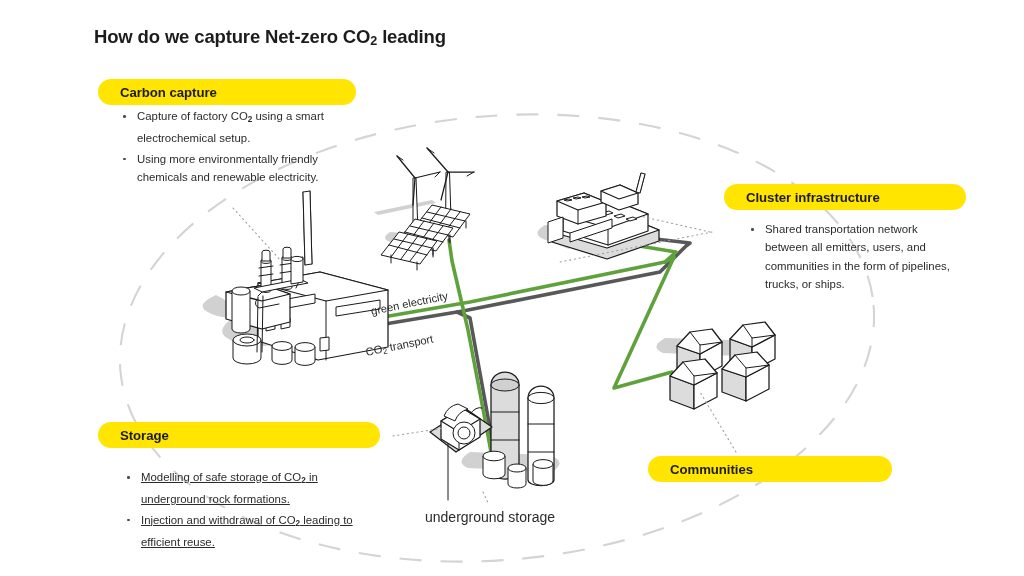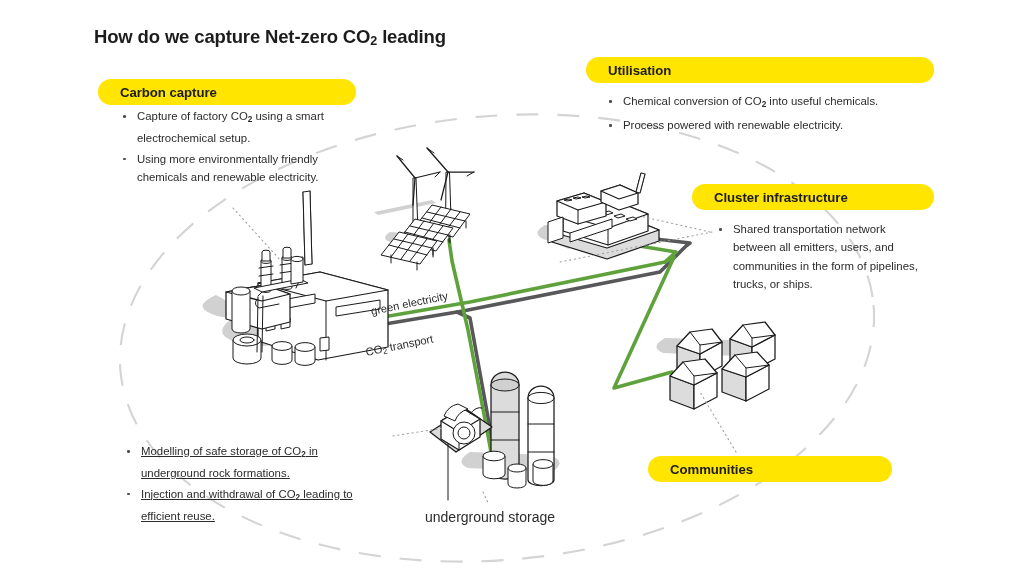--- a/index.html
+++ b/index.html
@@ -71,21 +71,21 @@
   }
   .callout-list sub { font-size: 0.72em; vertical-align: -0.22em; font-weight: 600; }
 
   
   #callout-carbon-capture        { left: 98px;  top: 79px;  width: 258px; }
   #callout-carbon-capture .callout-list { width: 248px; padding-left: 22px; }
 
   #callout-utilisation           { left: 586px; top: 57px;  width: 348px; }
   #callout-utilisation .callout-list { margin-top: 9px; width: 344px; padding-left: 20px; }
 
-  #callout-cluster-infrastructure{ left: 692px; top: 184px; width: 242px; }
+  #callout-cluster-infrastructure{ left: 724px; top: 184px; width: 242px; }
   #callout-cluster-infrastructure .callout-list { margin-top: 10px; width: 238px; padding-left: 24px; }
 
   #callout-storage               { left: 98px;  top: 422px; width: 282px; }
   #callout-storage .callout-list { margin-top: 20px; width: 272px; padding-left: 26px; text-decoration: underline; }
 
   #callout-communities           { left: 648px; top: 456px; width: 244px; }
   #callout-communities .callout-list { margin-top: 10px; width: 244px; padding-left: 22px; }
 
   
   .pipe-label {
@@ -364,36 +364,30 @@
     </h1>
 
     <div class="callout" id="callout-carbon-capture">
       <div class="callout-banner">Carbon capture</div>
       <ul class="callout-list">
         <li><span>Capture of factory CO</span><sub>2</sub><span> using a smart electrochemical setup.</span></li>
         <li><span>Using more environmentally friendly chemicals and renewable electricity.</span></li>
       </ul>
     </div>
 
-    <div class="callout" id="callout-utilisation">
-      <div class="callout-banner">Utilisation</div>
-      <ul class="callout-list">
-        <li><span>Chemical conversion of CO</span><sub>2</sub><span> into useful chemicals.</span></li>
-        <li><span>Process powered with renewable electricity.</span></li>
-      </ul>
-    </div>
 
     <div class="callout" id="callout-cluster-infrastructure">
       <div class="callout-banner">Cluster infrastructure</div>
       <ul class="callout-list">
         <li><span>Shared transportation network between all emitters, users, and communities in the form of pipelines, trucks, or ships.</span></li>
       </ul>
     </div>
 
     <div class="callout" id="callout-storage">
+      <div class="callout-banner">Storage</div>
       <ul class="callout-list">
         <li><span>Modelling of safe storage of CO</span><sub>2</sub><span> in underground rock formations.</span></li>
         <li><span>Injection and withdrawal of CO</span><sub>2</sub><span> leading to efficient reuse.</span></li>
       </ul>
     </div>
 
     <div class="callout" id="callout-communities">
       <div class="callout-banner">Communities</div>
     </div>
 

